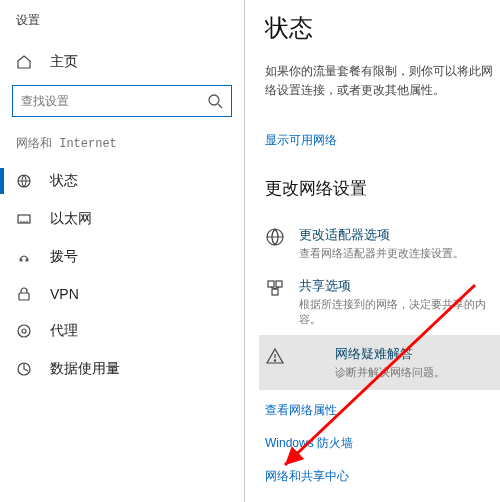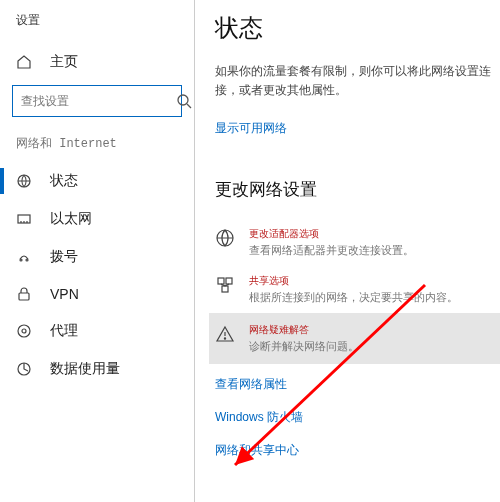--- a/index.html
+++ b/index.html
@@ -1,39 +1,39 @@
 <!DOCTYPE html>
 <html><head>
 <meta charset="utf-8">
 <style>
 * { margin: 0; padding: 0; box-sizing: border-box; font-family: "Microsoft YaHei", "Segoe UI", sans-serif; }
 body { background: #fff; width: 500px; height: 502px; overflow: hidden; display: flex; position: relative; }
-.left-panel { width: 195px; height: 100%; background: #fff; border-right: 1px solid #ccc; display: flex; flex-direction: column; padding-top: 12px; }
+.left-panel { width: 245px; height: 100%; background: #fff; border-right: 1px solid #ccc; display: flex; flex-direction: column; padding-top: 12px; }
 .app-title { font-size: 12px; color: #333; padding: 0 16px 14px 16px; }
 .home-row, .nav-item { display: flex; align-items: center; padding: 10px 16px; cursor: pointer; font-size: 14px; color: #222; }
 .home-row .icon, .nav-item .icon { width: 16px; height: 16px; margin-right: 18px; display: flex; align-items: center; justify-content: center; flex-shrink: 0; }
 .search-wrap { padding: 4px 12px 12px 12px; }
 .search-box { border: 1px solid #0067c0; display: flex; align-items: center; height: 32px; padding: 0 8px; }
 .search-box input { border: none; outline: none; flex: 1; font-size: 12px; color: #666; background: transparent; }
 .search-box .search-icn { width: 16px; height: 16px; color: #555; }
 .group-title { font-size: 12px; color: #737373; padding: 6px 16px 10px 16px; font-weight: 400; font-family: Liberation Mono, monospace; }
 .nav-list { display: flex; flex-direction: column; }
 .nav-item.active { position: relative; }
 .nav-item.active::before { content: ""; position: absolute; left: 0; top: 6px; bottom: 6px; width: 4px; background: #0067c0; }
 .right-panel { flex: 1; padding: 12px 0 0 20px; overflow: hidden; position: relative; }
 .page-title { font-size: 24px; font-weight: 400; color: #111; margin-bottom: 18px; }
-.desc { font-size: 12px; color: #444; line-height: 1.6; }
+.desc { font-size: 12px; color: #444; line-height: 1.6; margin-bottom: 12px; }
 .link { font-size: 12px; color: #0067c0; cursor: pointer; display: inline-block; margin-bottom: 14px; }
-.section-title { font-size: 17px; font-weight: 400; color: #111; margin: 27px 0 18px 0; }
+.section-title { font-size: 17px; font-weight: 400; color: #111; margin: 14px 0 18px 0; }
 .opt-row { display: flex; align-items: flex-start; padding: 8px 0; }
 .opt-row .icon { width: 20px; height: 20px; margin-right: 14px; flex-shrink: 0; color: #444; margin-top: 1px; }
 .opt-txt { flex: 1; }
-.opt-title { font-size: 10px; color: #b91c1c; margin-bottom: 2px; }
+.opt-title { font-size: 13px; color: #0c4a6e; margin-bottom: 2px; }
 .opt-sub { font-size: 11px; color: #777; }
-.opt-row.highlight { background: #e5e5e5; padding: 10px 6px; margin-left: -6px; }
+.opt-row.highlight { background: #e5e5e5; padding: 10px 6px; margin-left: -6px; gap: 36px; }
 .arrow { position: absolute; pointer-events: none; }
 svg { display: block; }
 </style>
 </head>
 <body>
 
 <div class="left-panel">
   <div class="app-title">设置</div>
 
   <div class="home-row">

